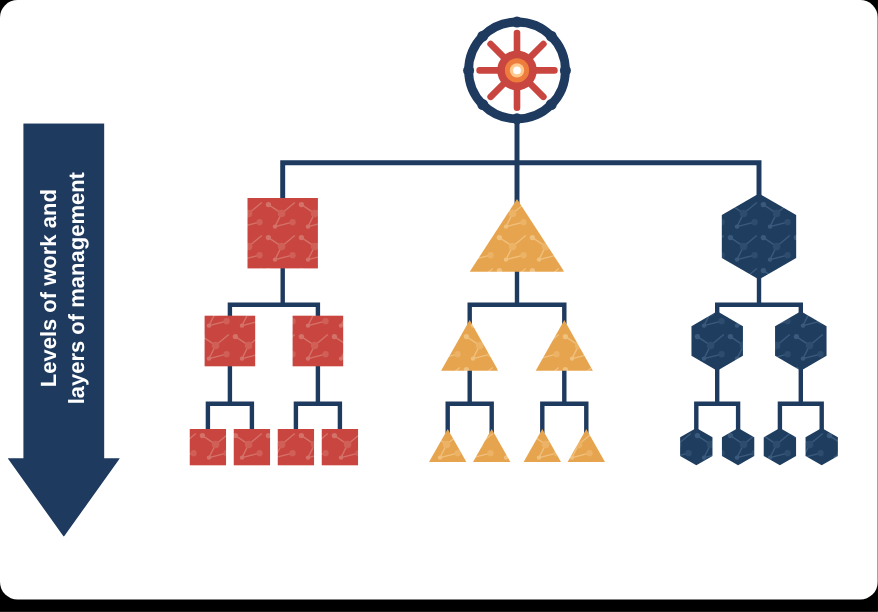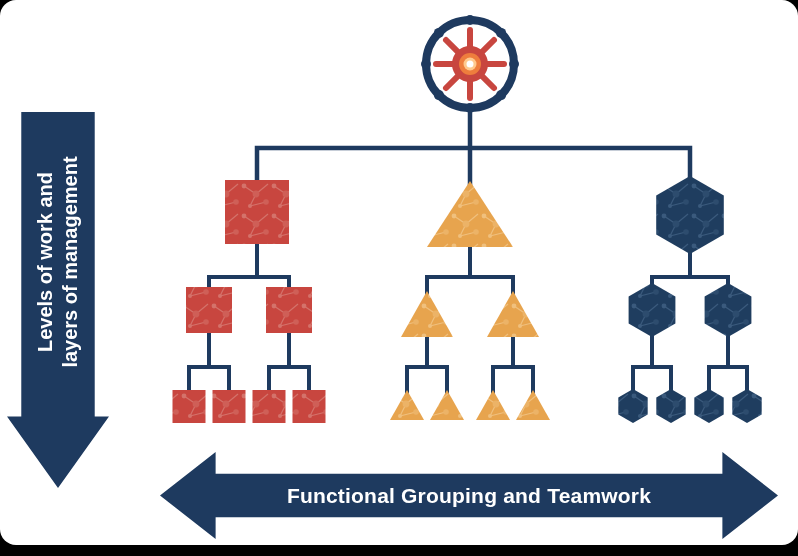--- a/index.html
+++ b/index.html
@@ -115,18 +115,15 @@
       </g>
     </svg>
 
     <div class="left-arrow">
       <div class="left-arrow-label">
         <div>Levels of work and</div>
         <div>layers of management</div>
       </div>
     </div>
 
-    <div class="bottom-arrow">
-      <div class="bottom-arrow-label">Functional Grouping and Teamwork</div>
-    </div>
 
   </div>
 </div>
 
 </body></html>

